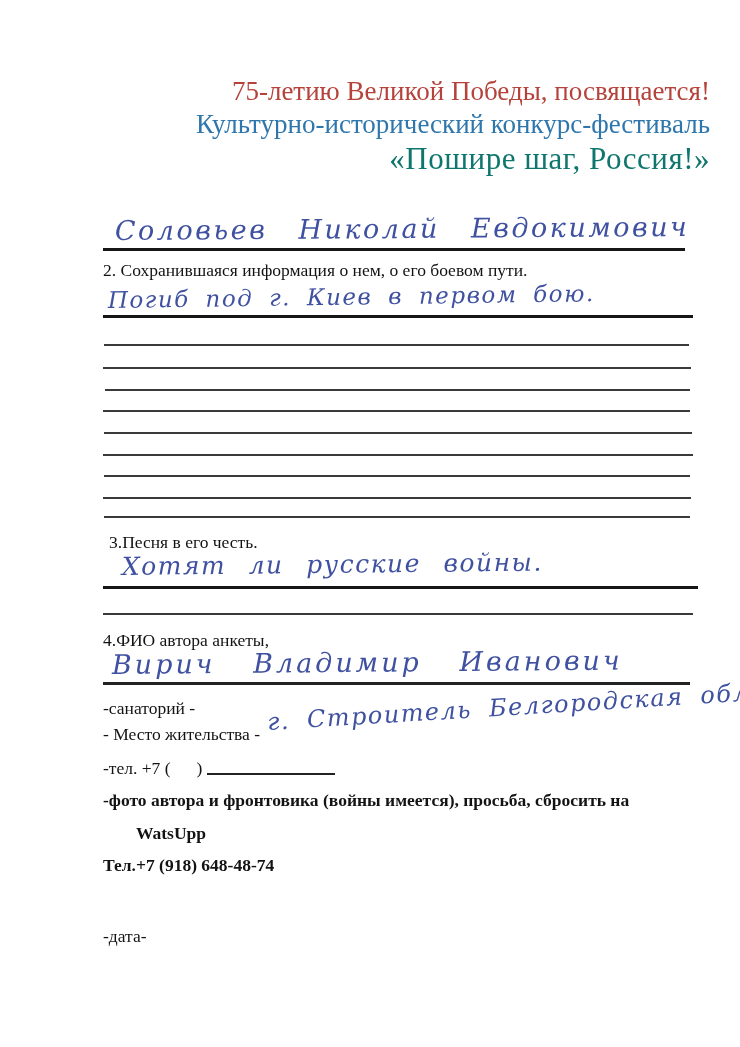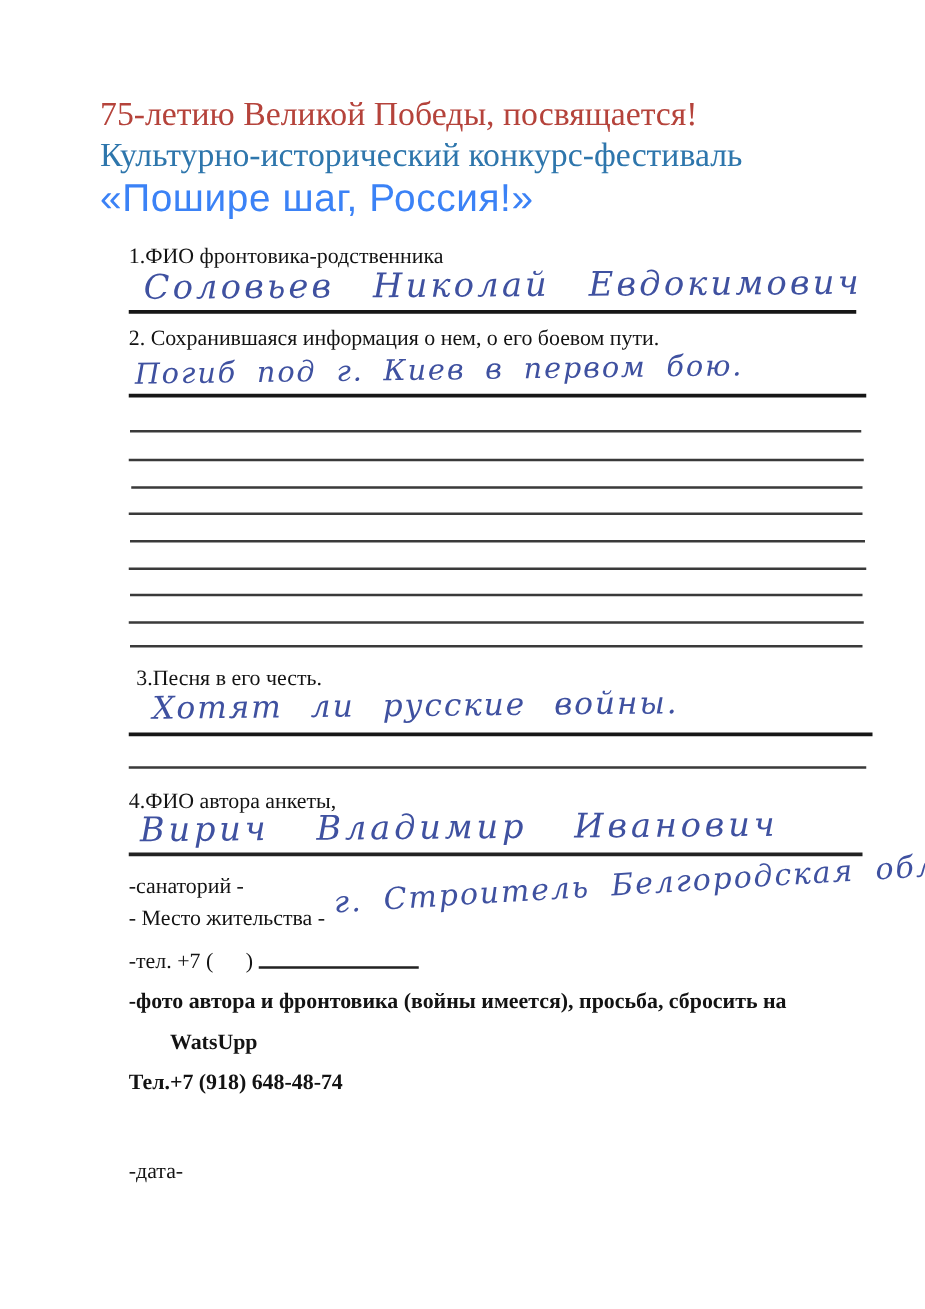--- a/index.html
+++ b/index.html
@@ -7,21 +7,21 @@
     position: relative;
     width: 740px;
     height: 1047px;
     background: #ffffff;
     font-family: "Liberation Serif", "DejaVu Serif", serif;
     color: #161616;
     overflow: hidden;
   }
   .abs { position: absolute; white-space: nowrap; }
   
-  .hdr { left: 80px; width: 630px; text-align: left; }
+  .hdr { left: 80px; width: 630px; text-align: right; }
   .hdr-dedication { top: 76px; font-size: 27px; }
   .hdr-festival   { top: 109px; font-size: 27px; }
   .hdr-title {
     top: 141px;
     font-family: "Liberation Sans", "DejaVu Sans", sans-serif;
     font-weight: 300;
     font-size: 31px;
     letter-spacing: 0.5px;
   }
   
@@ -46,23 +46,22 @@
   }
   .paren-gap { display: inline-block; width: 26px; }
 </style>
 </head>
 <body>
 
 <div class="page">
 
   <div class="abs hdr hdr-dedication" style="color:#b5433b;">75-летию Великой Победы, посвящается!</div>
   <div class="abs hdr hdr-festival" style="color:#2e76ac;">Культурно-исторический конкурс-фестиваль</div>
-  <div class="abs hdr hdr-title" style="color:#3b82f6;">«Пошире шаг, Россия!»</div>
+  <div class="abs hdr hdr-title" style="color:#0f766e;font-family:Liberation Serif, serif;">«Пошире шаг, Россия!»</div>
 
-  <div class="abs lbl" style="left:103px; top:194px;">1.ФИО фронтовика-родственника</div>
   <div class="abs hand" style="left:115px; top:215px; font-size:27px; letter-spacing:2.5px; word-spacing:20px; transform:rotate(-0.4deg);">Соловьев Николай Евдокимович</div>
   <div class="rule thick" style="left:103px; top:248px; width:582px;"></div>
 
   <div class="abs lbl" style="left:103px; top:260px;">2. Сохранившаяся информация о нем, о его боевом пути.</div>
   <div class="abs hand" style="left:108px; top:287px; font-size:23px; letter-spacing:1.5px; word-spacing:7px; transform:rotate(-0.8deg);">Погиб под г. Киев в первом бою.</div>
   <div class="rule thick" style="left:103px; top:315px; width:590px;"></div>
 
   <div class="rule thin" style="left:104px; top:344px; width:585px;"></div>
   <div class="rule thin" style="left:103px; top:367px; width:588px;"></div>
   <div class="rule thin" style="left:105px; top:389px; width:585px;"></div>

